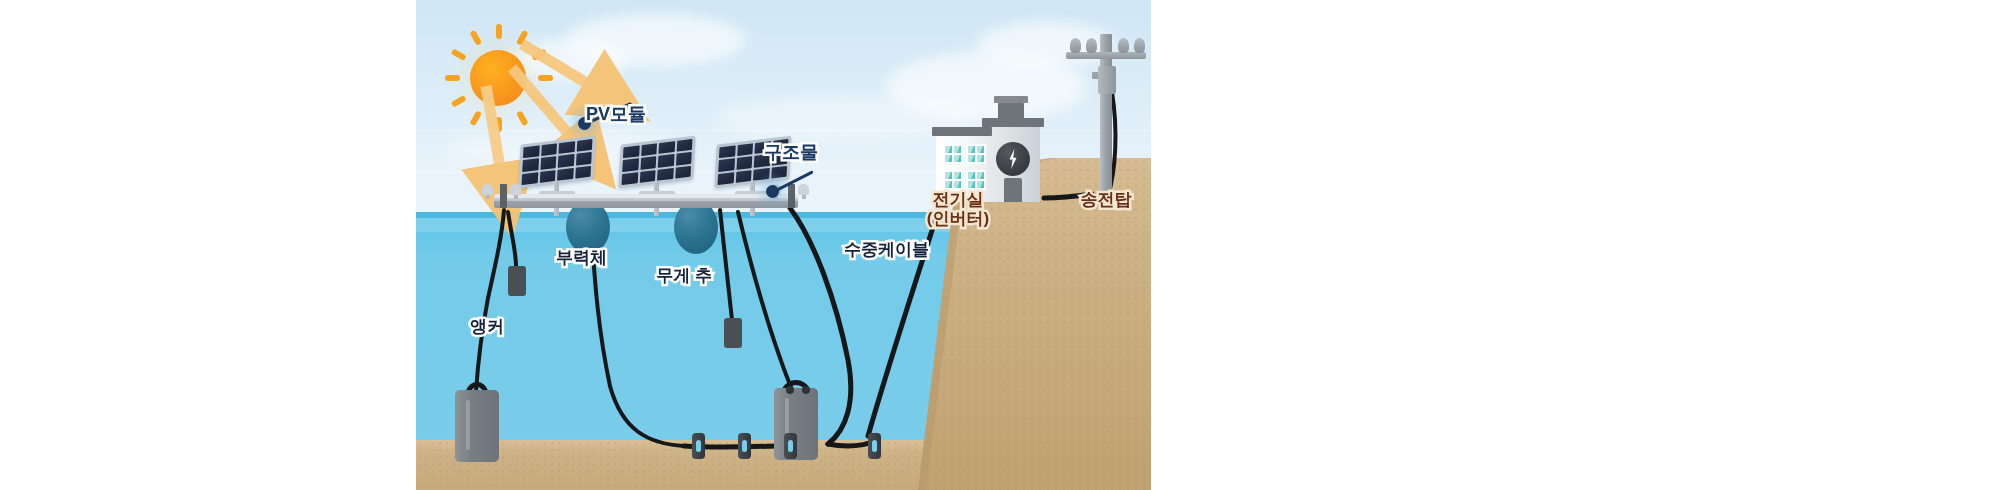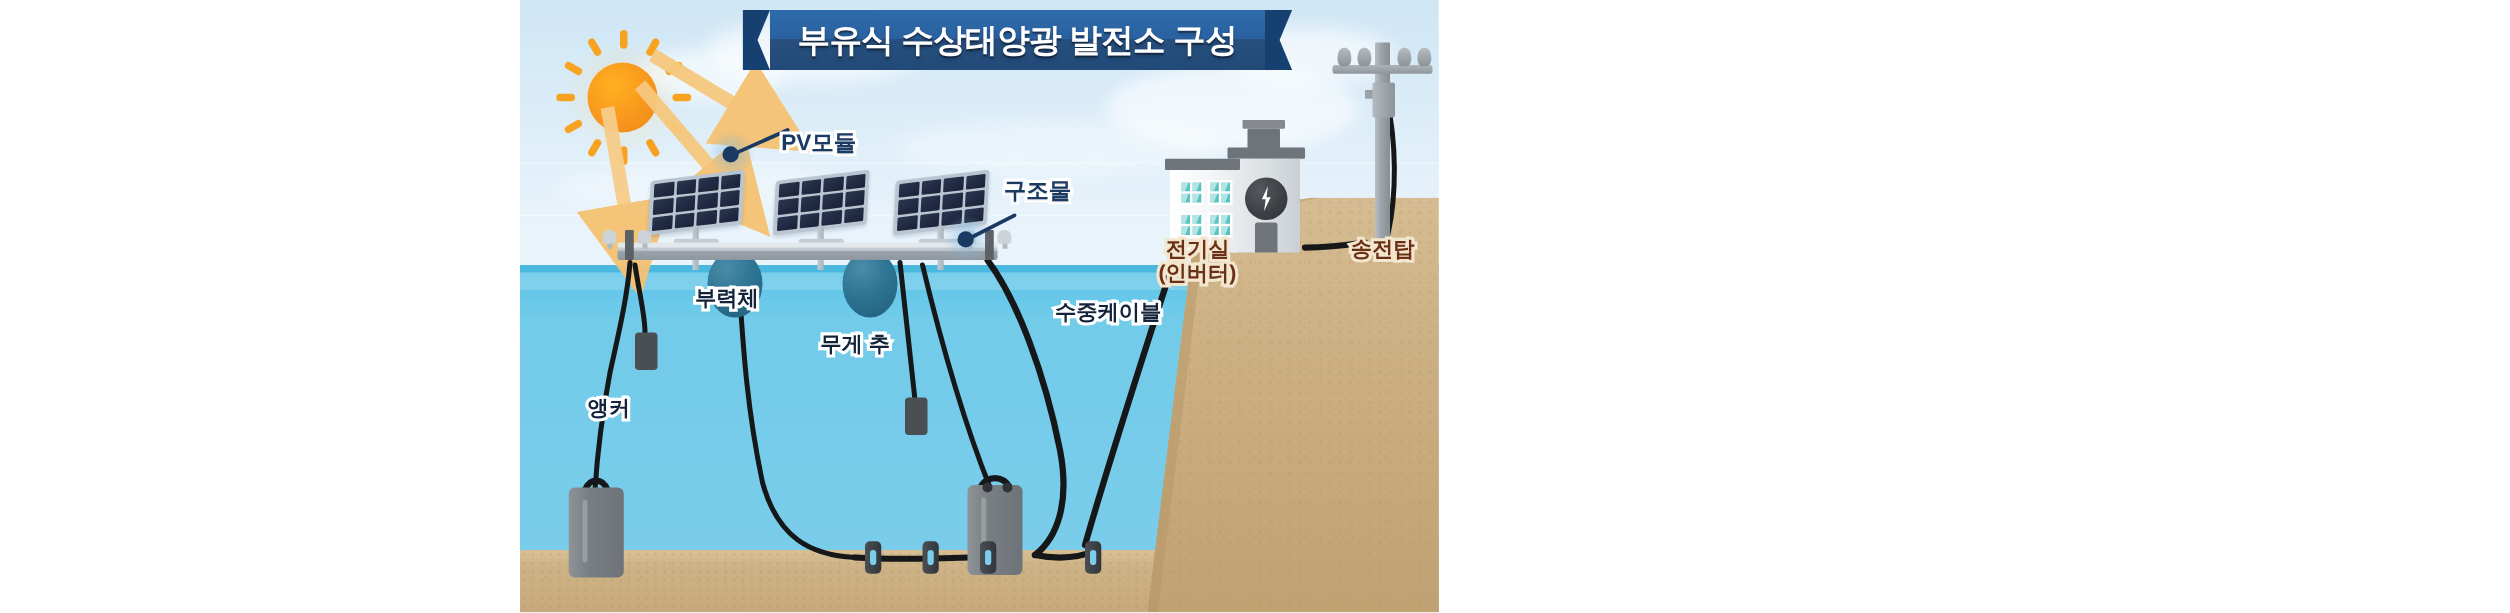--- a/index.html
+++ b/index.html
@@ -135,21 +135,21 @@
   .xfmr{position:absolute;background:linear-gradient(90deg,#b2b9bf,#8d949a);border-radius:2px;}
   .xfmr-ear{position:absolute;background:#9aa1a7;border-radius:1px;}
 
   
   .cables{position:absolute;left:0;top:0;width:735px;height:490px;pointer-events:none;}
 
   
   .lbl{position:absolute;font-weight:bold;white-space:nowrap;line-height:1.12;z-index:30;}
   .lbl-blue{color:#1b3a63;font-size:18px;
      -webkit-text-stroke:5px #ffffff;paint-order:stroke fill;
-     text-shadow:0 1px 1px rgba(0,0,0,.12);margin-left:39px;}
+     text-shadow:0 1px 1px rgba(0,0,0,.12);}
   .lbl-navy{color:#14233c;font-size:17px;
      -webkit-text-stroke:5px #ffffff;paint-order:stroke fill;}
   .lbl-brown{color:#6b2f16;font-size:17px;text-align:center;
      -webkit-text-stroke:5px #f3e6cf;paint-order:stroke fill;}
 
   
   .dot{position:absolute;width:13px;height:13px;border-radius:50%;background:#1b3a63;z-index:28;}
   .dot-glow{position:absolute;width:38px;height:38px;border-radius:50%;z-index:27;
      background:radial-gradient(circle,rgba(120,180,225,.55) 0%,rgba(120,180,225,0) 70%);}
   .leader{position:absolute;height:3px;background:#1b3a63;transform-origin:0 50%;z-index:28;border-radius:2px;}
@@ -388,43 +388,30 @@
     <div class="dot" style="left:162px;top:117px"></div>
 
     <div class="dot-glow" style="left:338px;top:172px"></div>
     <div class="leader" style="left:356px;top:191px;width:46px;transform:rotate(-27deg)"></div>
     <div class="dot" style="left:350px;top:185px"></div>
 
     <div class="lbl lbl-blue" style="left:170px;top:104px">PV모듈</div>
 
     <div class="lbl lbl-blue" style="left:348px;top:142px">구조물</div>
 
-    <div class="lbl lbl-navy" style="left:140px;top:229px">부력체</div>
+    <div class="lbl lbl-navy" style="left:140px;top:248px">부력체</div>
 
     <div class="lbl lbl-navy" style="left:54px;top:317px">앵커</div>
 
     <div class="lbl lbl-navy" style="left:296px;top:266px;transform:translateX(-100%)">무게 추</div>
 
     <div class="lbl lbl-navy" style="left:428px;top:240px">수중케이블</div>
 
     <div class="lbl lbl-brown" style="left:542px;top:190px;width:80px;margin-left:-40px">
       <div>전기실</div>
       <div>(인버터)</div>
     </div>
 
     <div class="lbl lbl-brown" style="left:690px;top:190px;width:70px;margin-left:-35px">송전탑</div>
 
-    <div class="ribbon">
-      <div style="position:relative;width:22px">
-        <div class="rb-l"></div>
-          <div class="rb-l-sh"></div>
-      </div>
-      <div class="rb-c">
-        <span class="rb-title">부유식 수상태양광 발전소 구성</span>
-      </div>
-      <div style="position:relative;width:22px">
-        <div class="rb-r"></div>
-          <div class="rb-r-sh"></div>
-      </div>
-    </div>
 
   </div>
 </div>
 
 </body></html>

